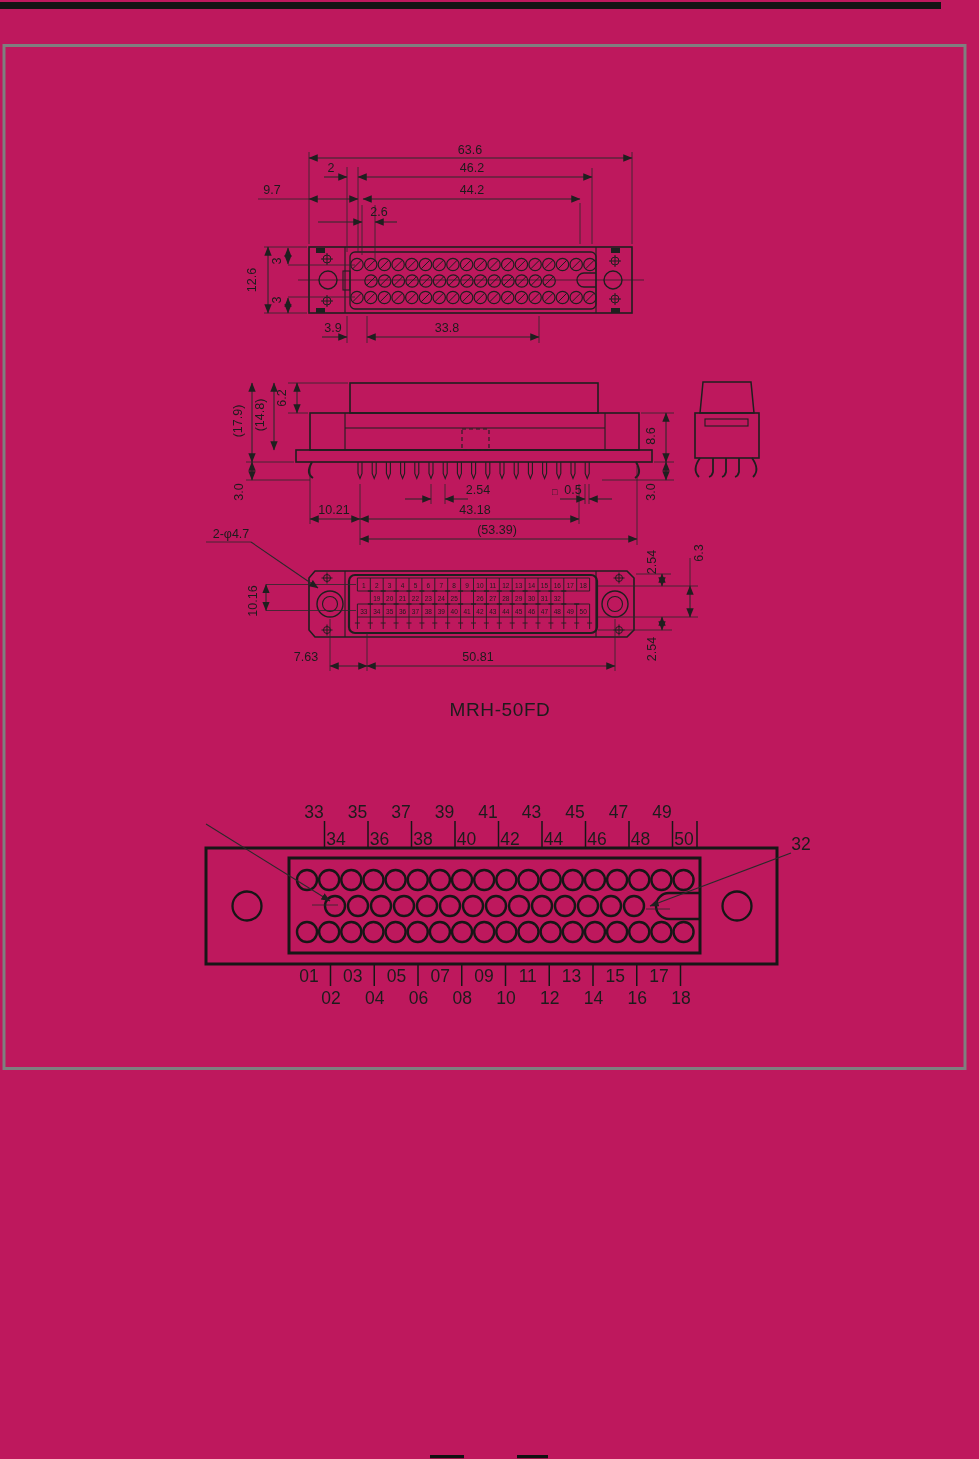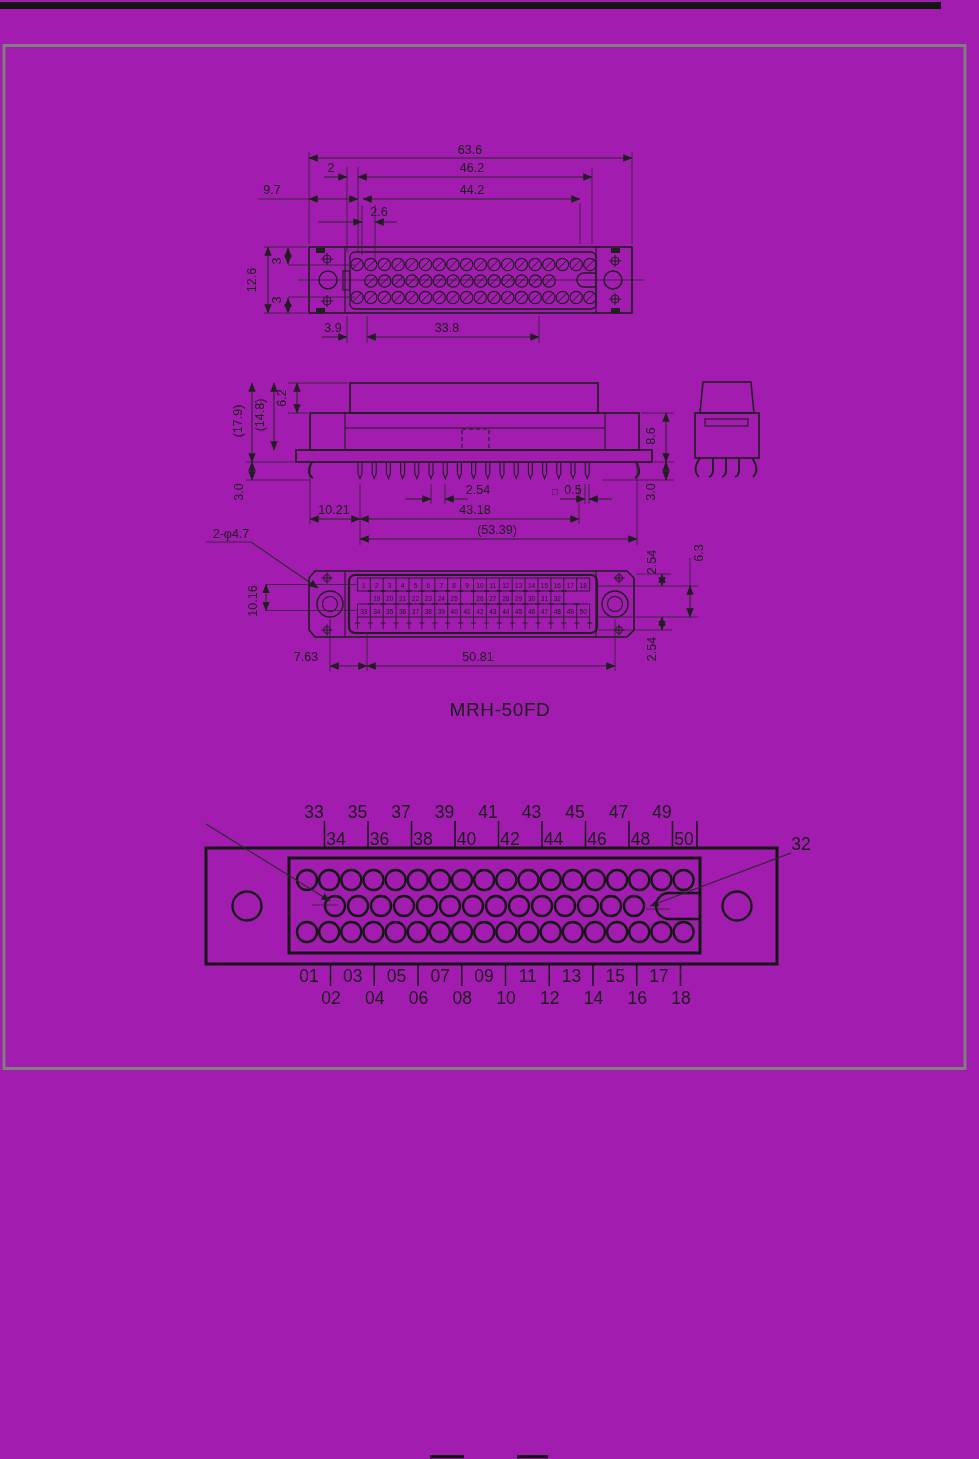--- a/index.html
+++ b/index.html
@@ -1,16 +1,16 @@
 <!DOCTYPE html>
 <html><head>
 <meta charset="utf-8">
 <style>
   html,body{margin:0;padding:0;background:#fff;}
-  .wrap{position:relative;width:979px;height:1459px;background:#a21caf;overflow:hidden;
+  .wrap{position:relative;width:979px;height:1459px;background:#be185d;overflow:hidden;
         font-family:"Liberation Sans",sans-serif;}
   svg{position:absolute;left:0;top:0;}
   svg text{fill:#1c1c1c;font-family:"Liberation Sans","DejaVu Sans",sans-serif;}
   .ln{stroke:#1f1f1f;fill:none;}
   .dim{stroke:#2a2a2a;stroke-width:1.05;fill:none;}
   .ext{stroke:#2a2a2a;stroke-width:0.8;fill:none;}
   .thk{stroke:#161616;fill:none;}
   .dt{font-size:12.5px;text-anchor:middle;}
   .pl{font-size:17.5px;text-anchor:middle;}
   .gt{font-size:6.5px;text-anchor:middle;}

